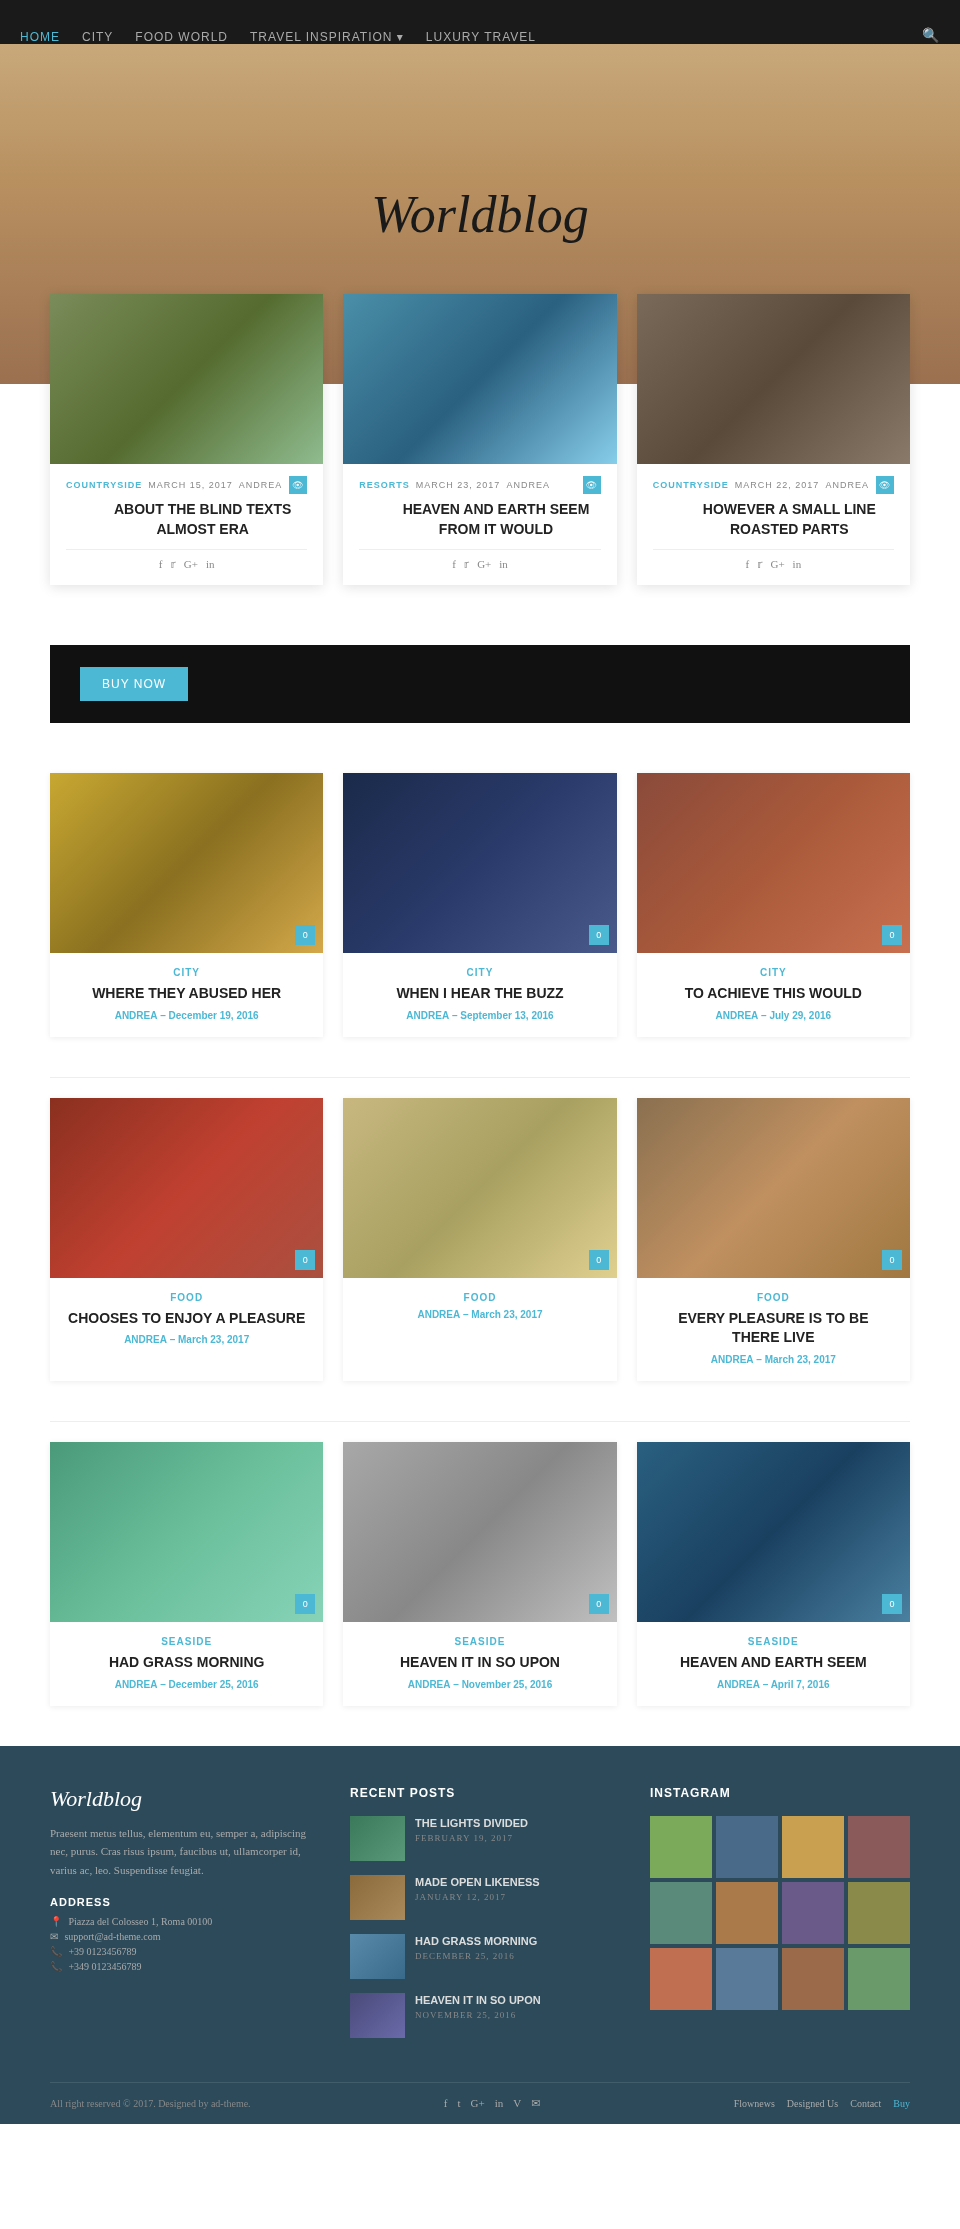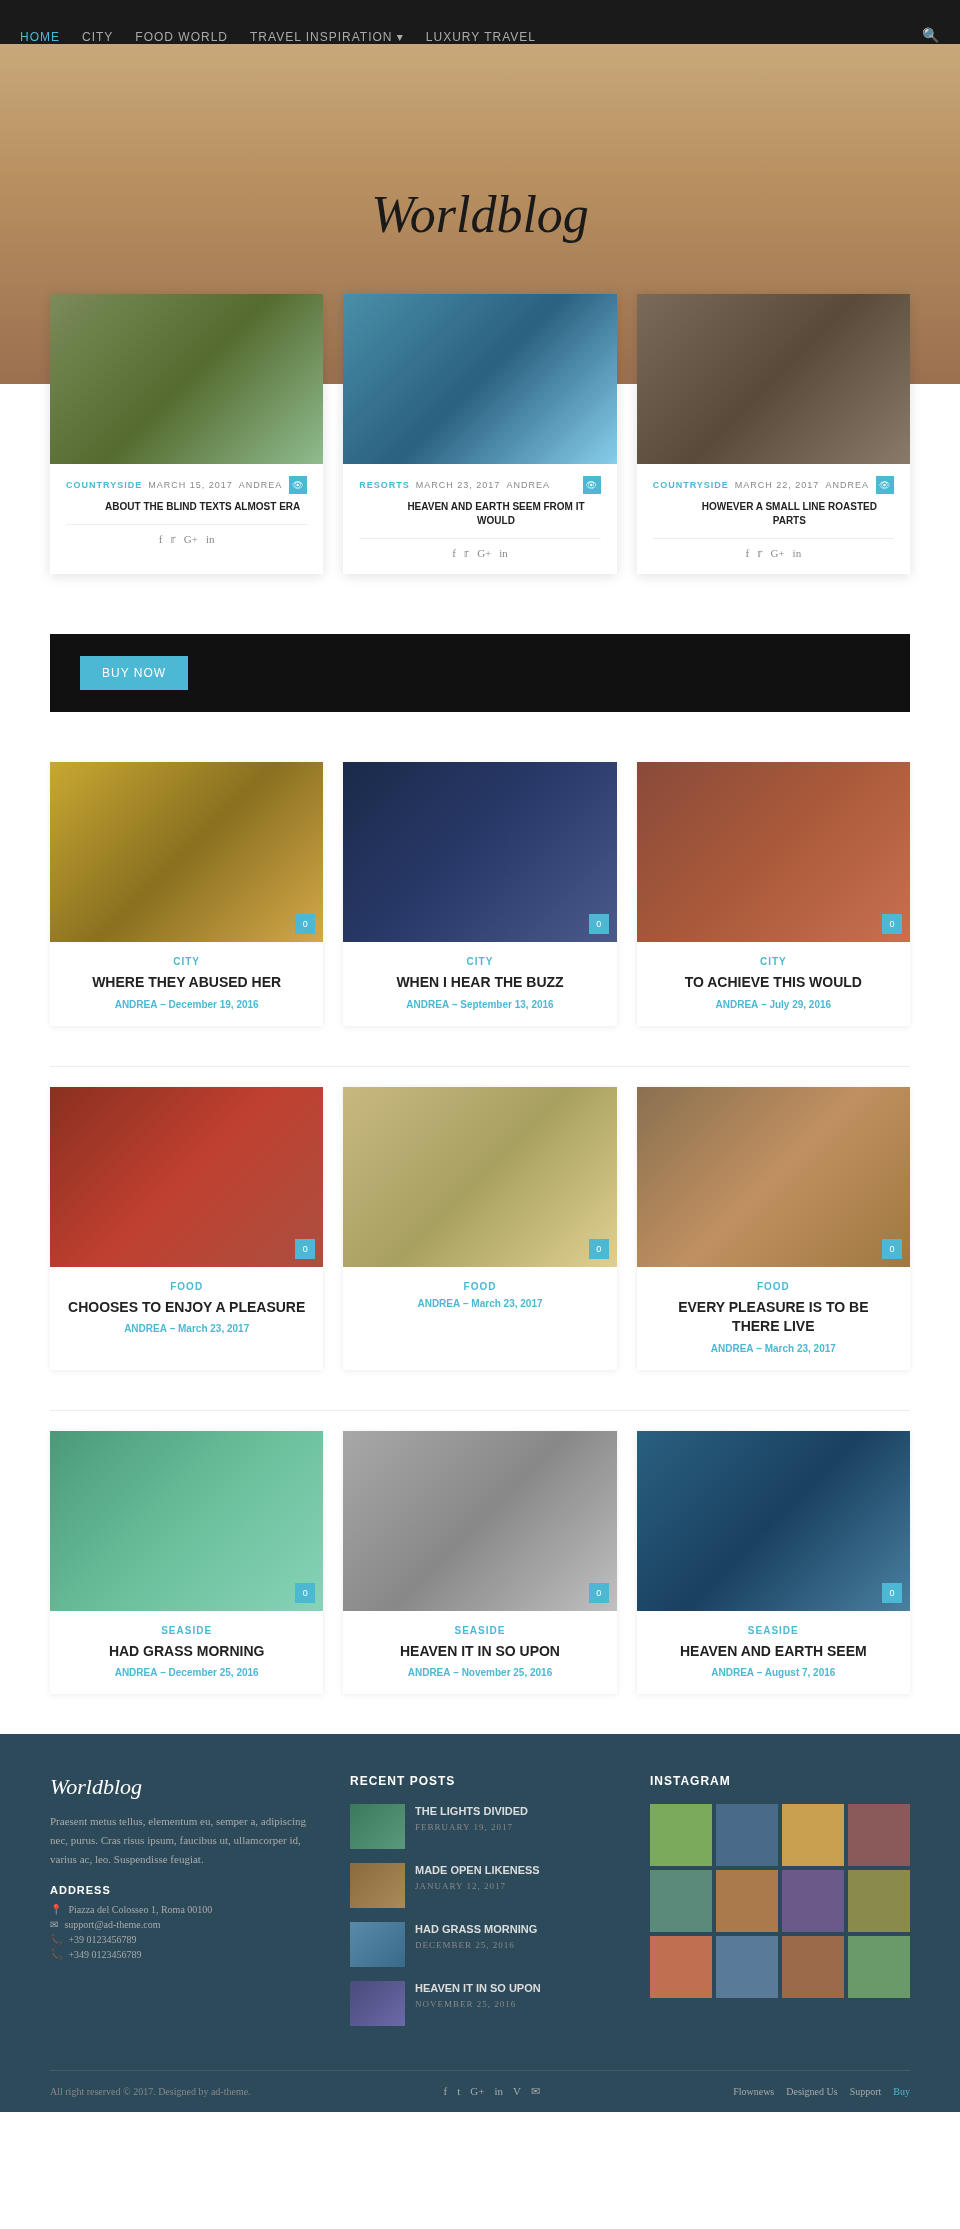--- a/index.html
+++ b/index.html
@@ -92,21 +92,21 @@
     .card-meta .cat { color: #4db8d4; font-weight: bold; }
     .card-meta .badge {
       margin-left: auto;
       background: #4db8d4;
       color: #fff;
       width: 18px; height: 18px;
       display: flex; align-items: center; justify-content: center;
       font-size: 9px;
     }
     .card-title {
-      font-size: 10px;
+      font-size: 14px;
       font-family: Arial, sans-serif;
       font-weight: bold;
       text-transform: uppercase;
       text-align: center;
       line-height: 1.4;
       color: #222;
       margin-bottom: 10px;
       margin-left: 32px;
     }
     .card-social {
@@ -579,21 +579,21 @@
     <div class="grid-card">
       <div style="position:relative;">
         <div class="grid-card-img img-sail" style="height:180px;"></div>
         <div class="grid-badge">0</div>
       </div>
       <div class="grid-card-body">
         <div class="grid-cat">SEASIDE</div>
         <div class="grid-title">HEAVEN AND EARTH SEEM</div>
         <div class="grid-author">
           <span style="color:#4db8d4;font-weight:bold;">ANDREA</span>
-          <span> – </span><span>August 7, 2016</span>
+          <span> – </span><span>April 7, 2016</span>
         </div>
       </div>
     </div>
   </div>
 </div>
 
 <footer>
   <div class="footer-grid">
 
     <div class="footer-col">
@@ -675,17 +675,17 @@
       <span>f</span>
       <span>t</span>
       <span>G+</span>
       <span>in</span>
       <span>V</span>
       <span>✉</span>
     </div>
     <div class="footer-bottom-links">
       <a href="#">Flownews</a>
       <a href="#">Designed Us</a>
-      <a href="#">Support</a>
+      <a href="#">Contact</a>
       <a href="#" style="color:#4db8d4;">Buy</a>
     </div>
   </div>
 </footer>
 
 </body></html>

